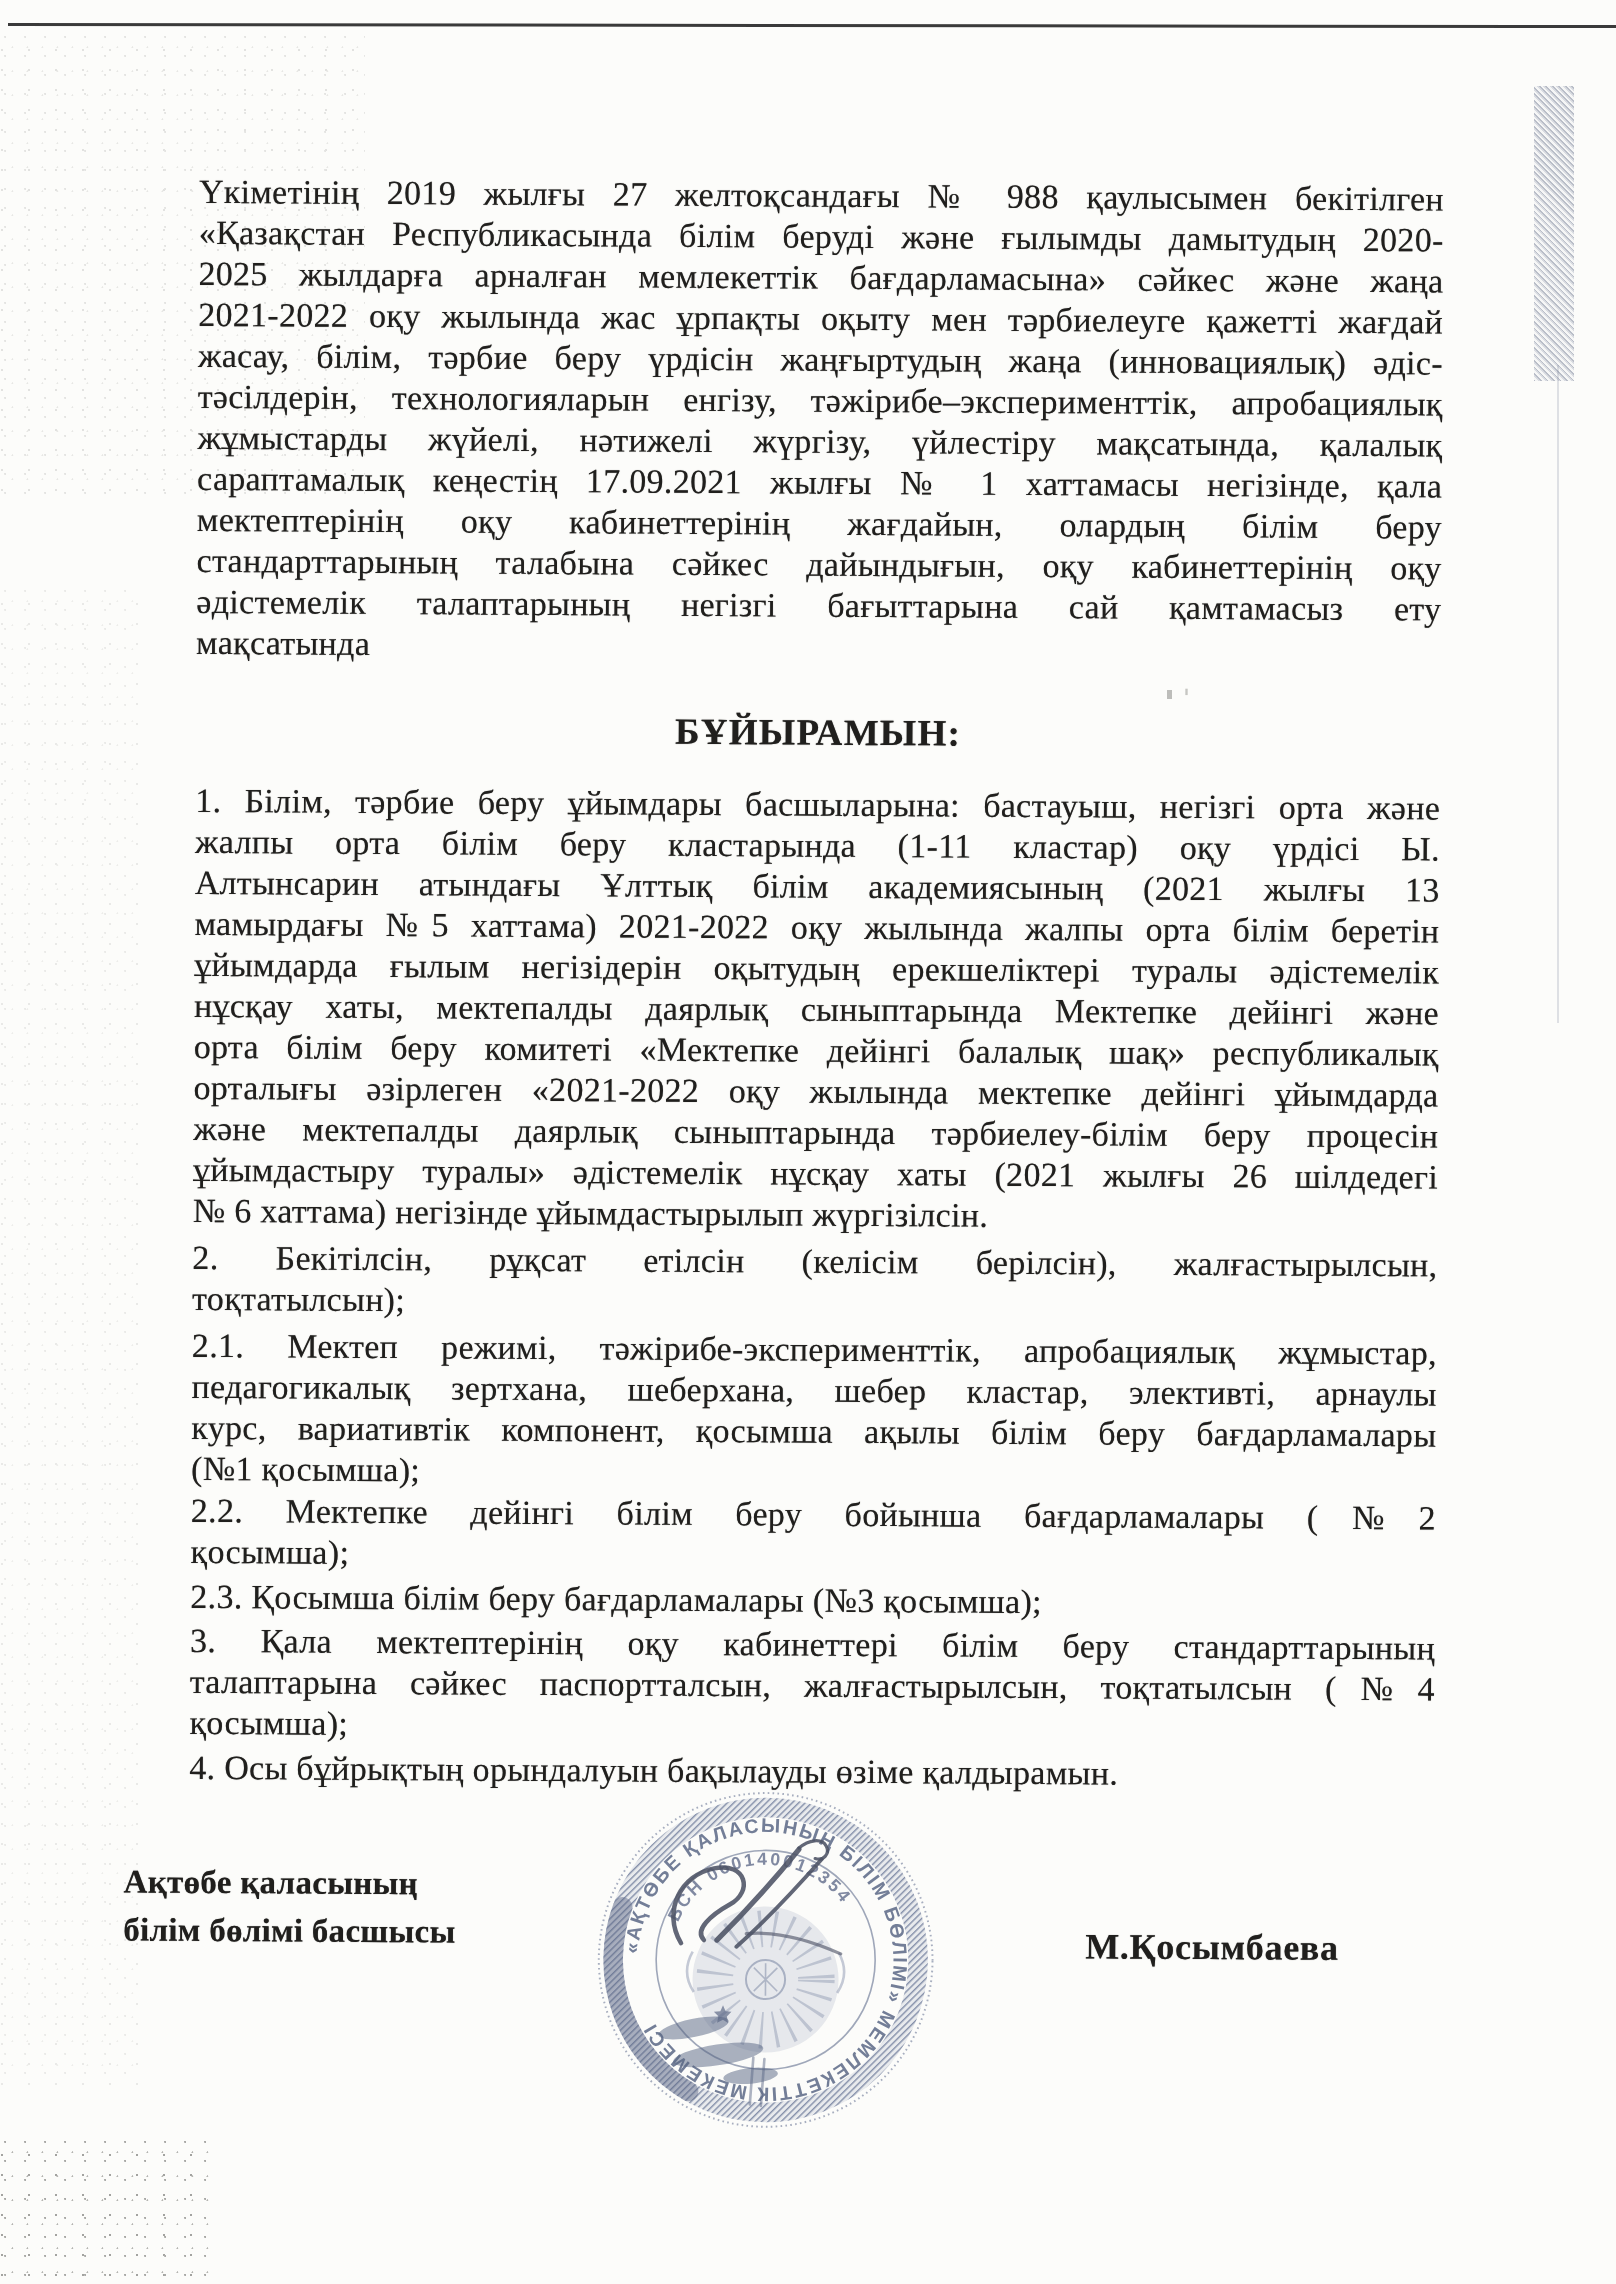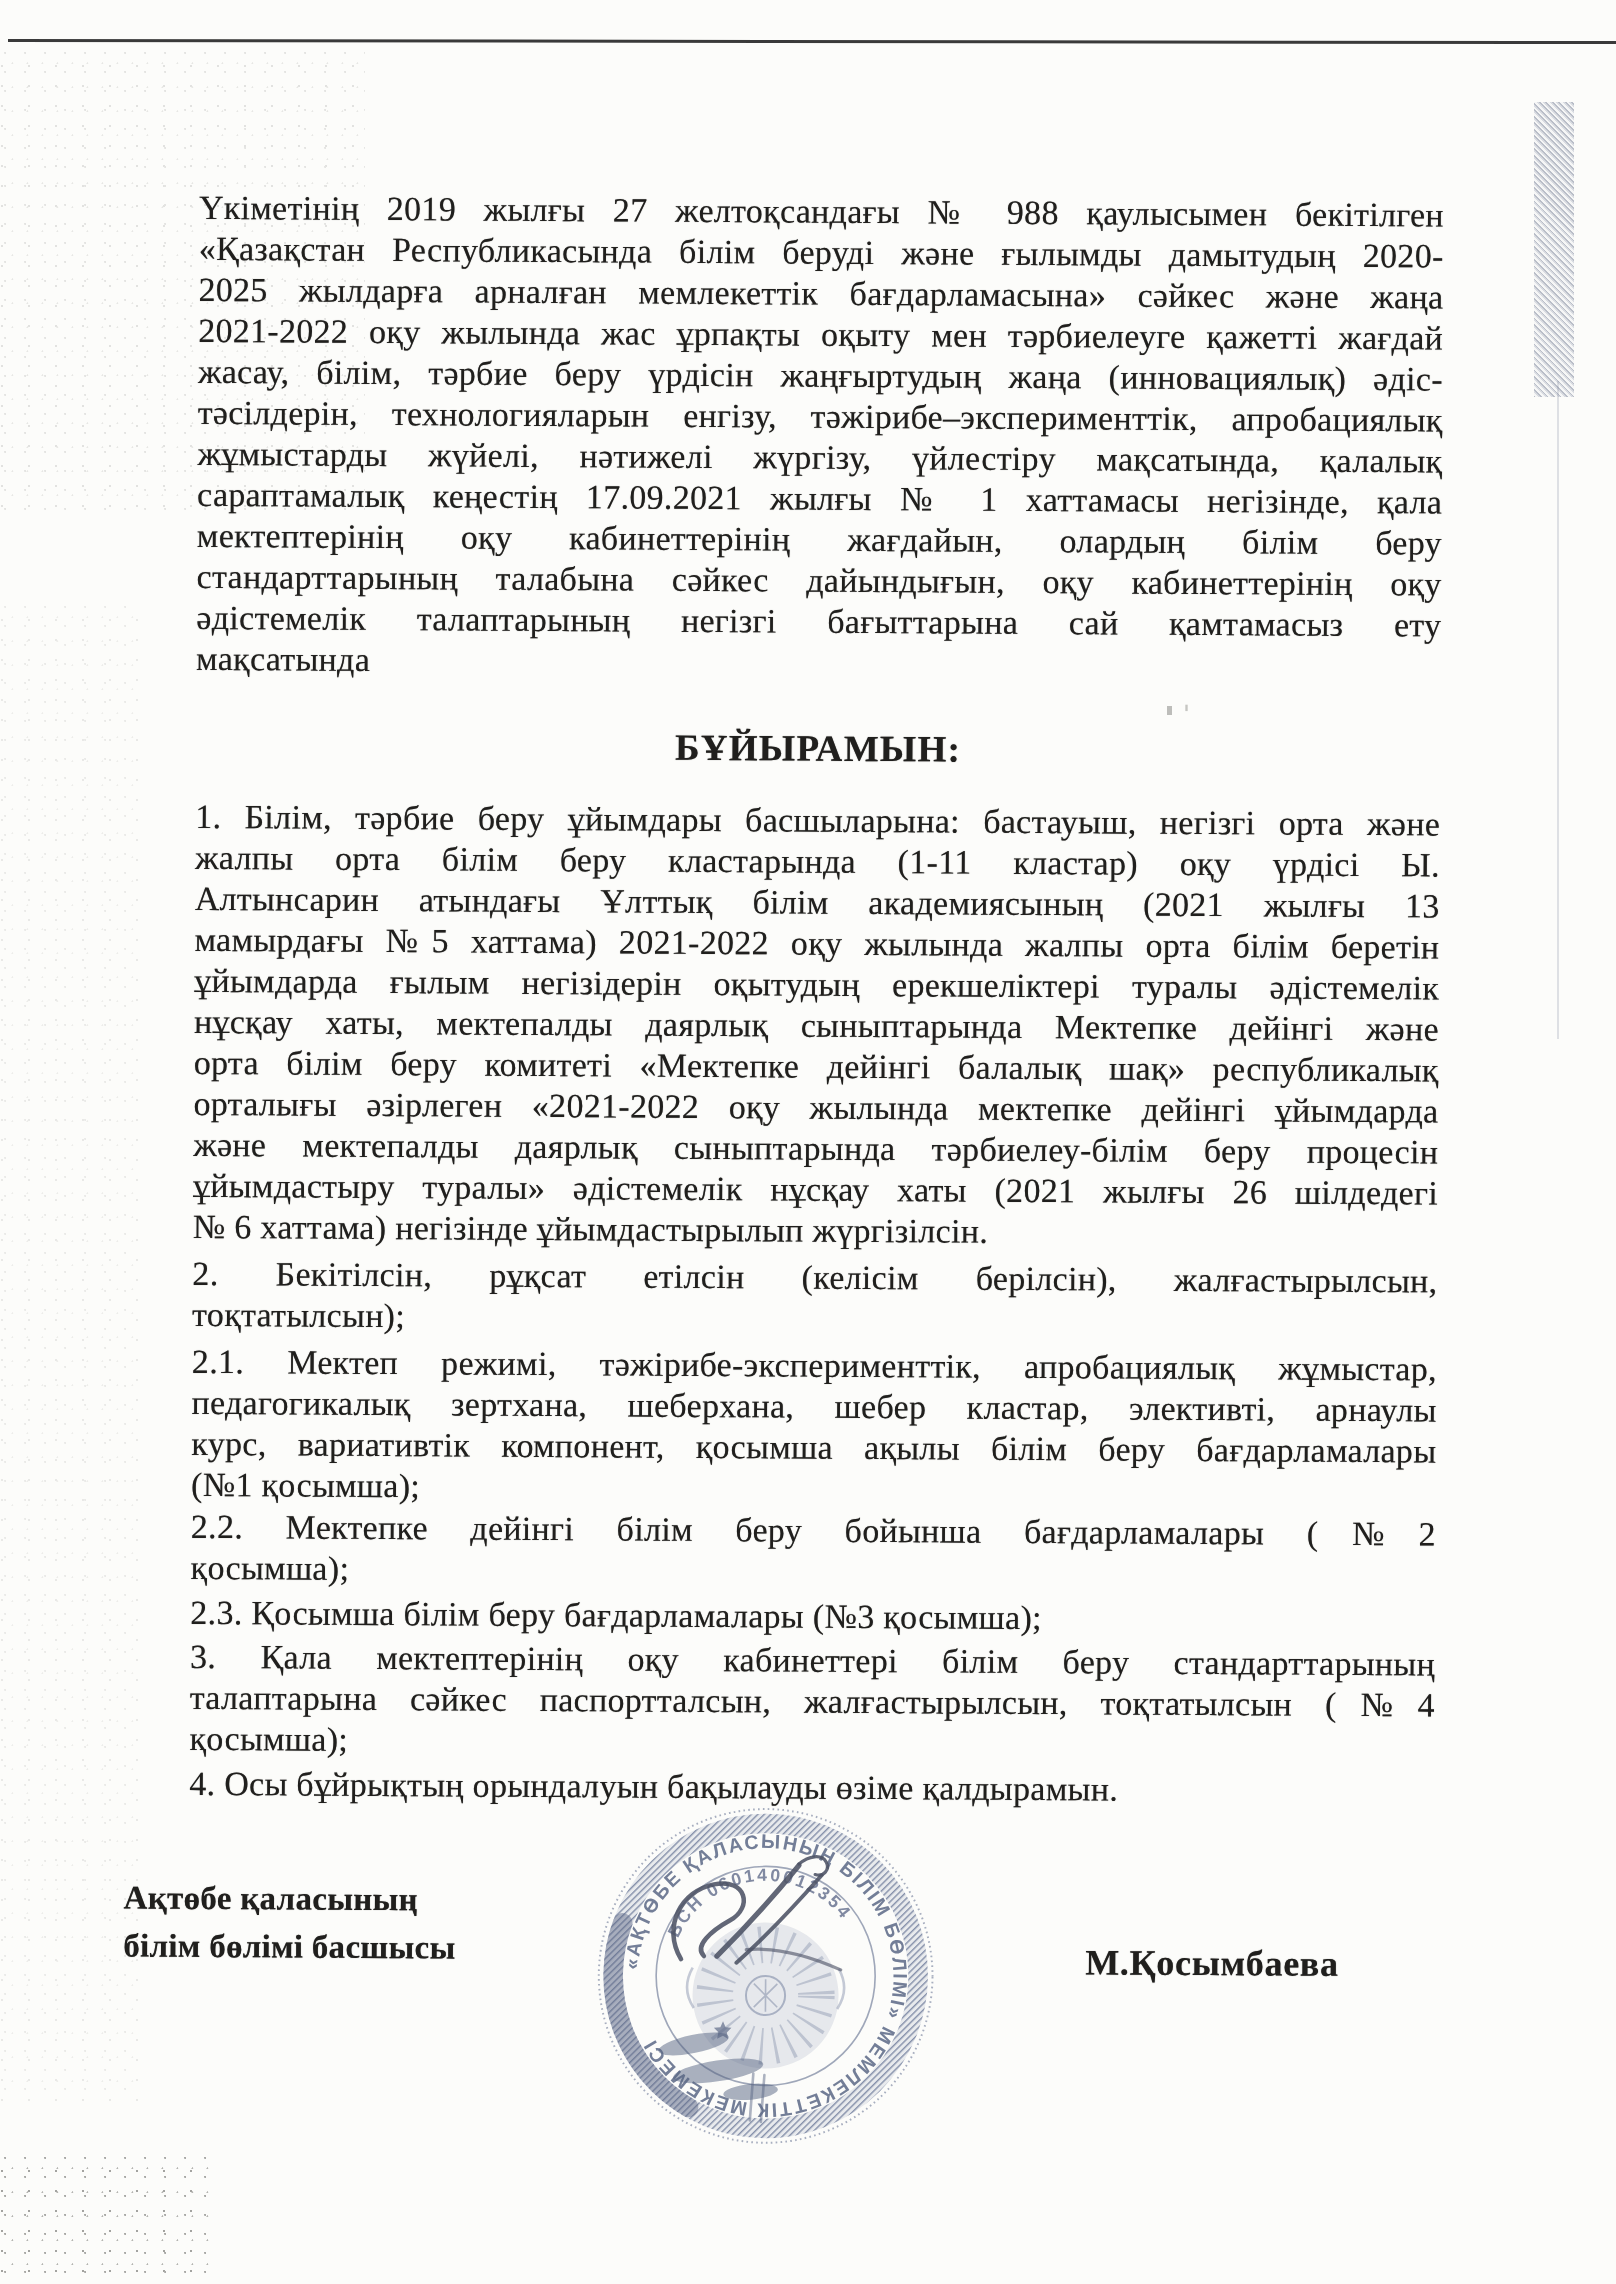--- a/index.html
+++ b/index.html
@@ -1,21 +1,21 @@
 <!DOCTYPE html>
 <html style="font-size:10.4px"><head>
 <meta charset="utf-8">
 <style>
   html,body{margin:0;padding:0;}
   body{
     width:1617px;height:2284px;position:relative;overflow:hidden;
     background:#fcfcfa;
     font-family:"Liberation Serif","DejaVu Serif",serif;
   }
-  .page{position:absolute;inset:0;margin-top:16px;}
+  .page{position:absolute;inset:0;}
   
   .top-border{position:absolute;left:7.8px;top:23.5px;width:1609px;height:2.6px;background:#3a3a3a;transform:rotate(0.08deg);}
   .hatch-bar{
     position:absolute;left:1534px;top:86px;width:40px;height:295px;
     background:repeating-linear-gradient(45deg,rgba(108,118,142,.75) 0 1.3px,rgba(210,214,224,.25) 1.3px 3.3px,rgba(150,158,178,.55) 3.3px 4.6px);
     opacity:.62;
   }
   .edge-line{position:absolute;left:1557px;top:365px;width:2px;height:658px;background:rgba(120,128,148,.22);}
   .speckle{
     position:absolute;

